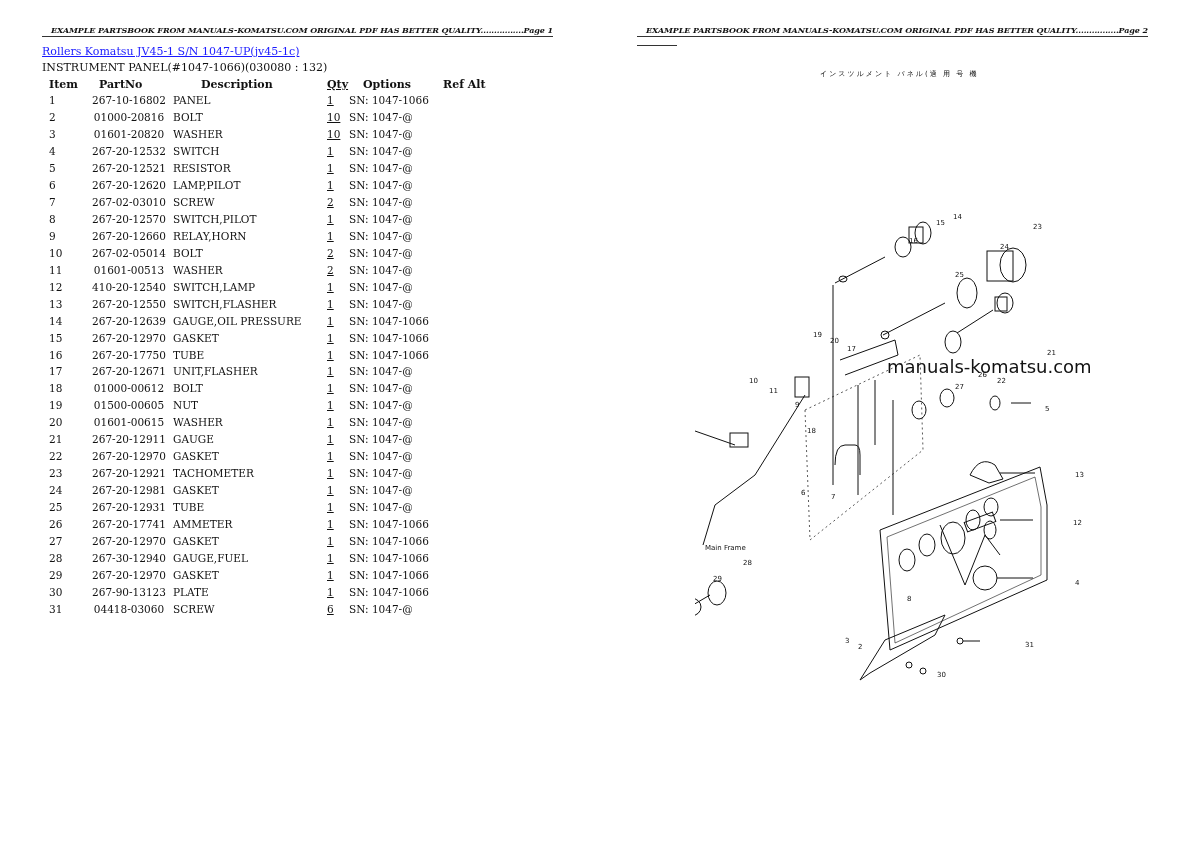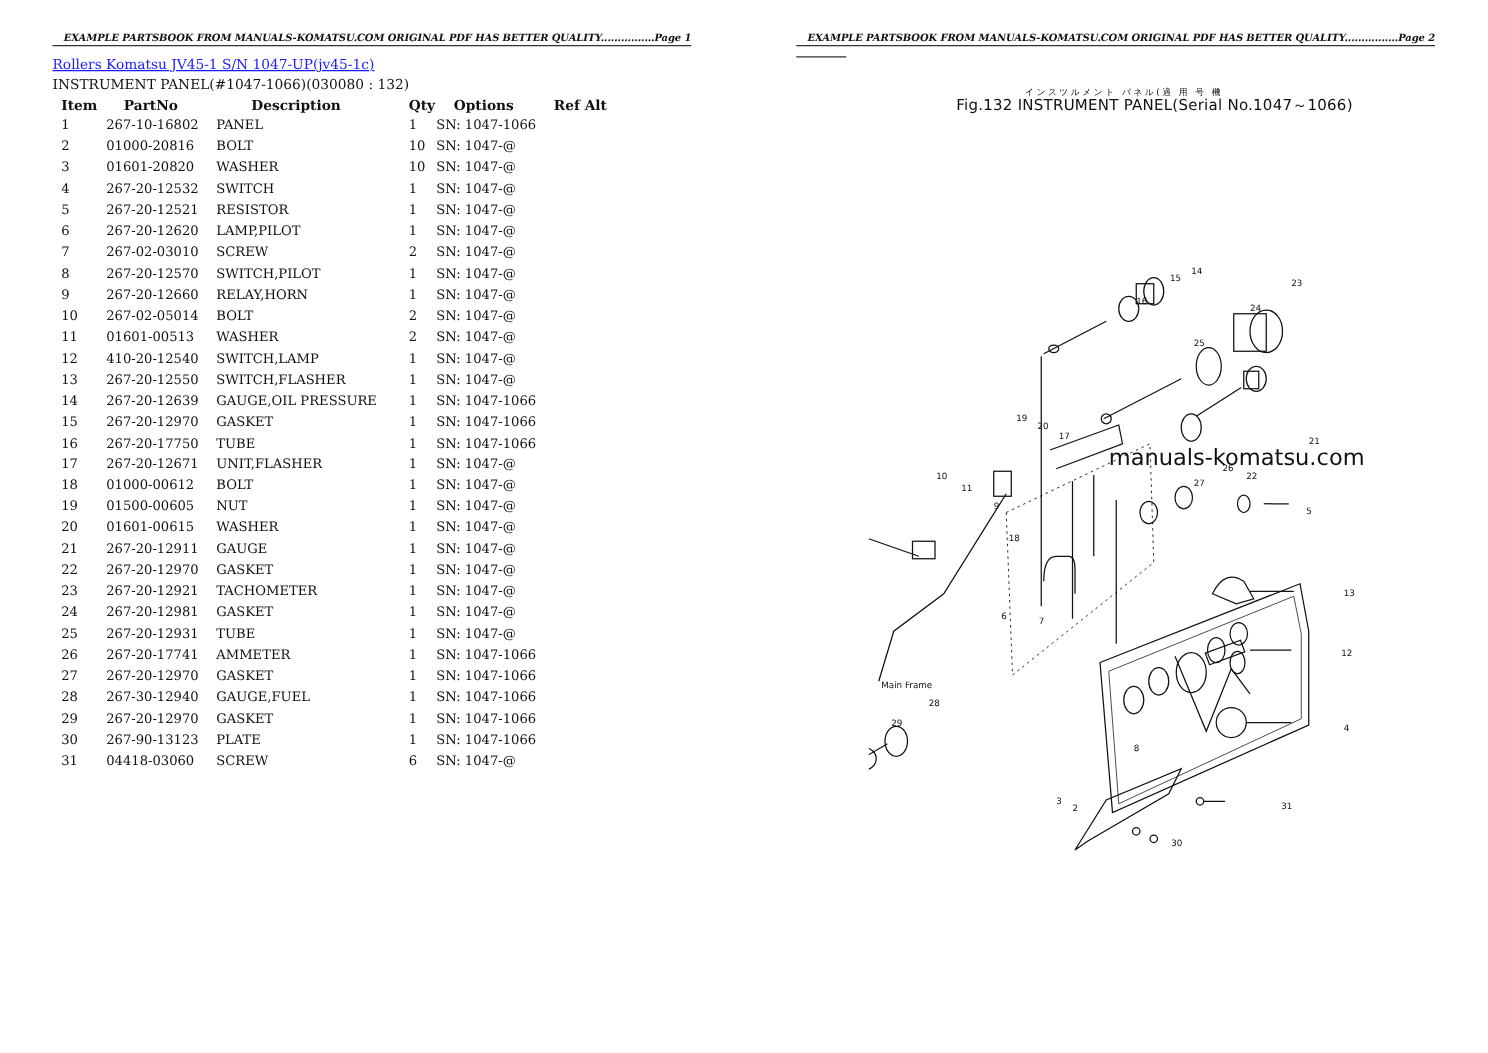--- a/index.html
+++ b/index.html
@@ -17,28 +17,28 @@
   .p2 .hdr-rule { left:42px; width:511px; }
   .title-link { position:absolute; left:42px; top:45px; font-size:11px; color:#1a1aff;
                 text-decoration:underline; font-family:"DejaVu Serif", serif; }
   .subtitle { position:absolute; left:42px; top:61px; font-size:11px; }
   table.parts { position:absolute; left:42px; top:76px; border-collapse:collapse; font-size:10.5px; }
   table.parts th { font-weight:bold; text-align:left; padding:0; height:16px; font-size:11px; }
   table.parts td { padding:0; height:16.95px; white-space:nowrap; }
   .c-item { width:36px; padding-left:7px !important; }
   .c-part { width:74px; }
   .c-desc { width:126px; }
-  .c-qty { width:22px; }
+  .c-qty { width:22px;text-decoration:underline; }
   .c-opt { width:80px; }
   .c-ref { width:50px; }
   th.c-item { padding-left:7px !important; }
   th.c-part { padding-left:14px !important; }
   th.c-desc { padding-left:28px !important; }
   th.c-opt { padding-left:14px !important; }
-  td.c-part { padding-left:0px; }
+  td.c-part { padding-left:0px;text-align:center; }
   .short-rule { position:absolute; left:42px; top:45px; width:40px; height:1px; background:#333; }
   .fig-title { position:absolute; left:170px; top:76px; font-family:"DejaVu Sans", sans-serif;
                font-size:12px; letter-spacing:0.2px; }
   .fig-title .jp { position:absolute; left:55px; top:-7px; font-size:7px; letter-spacing:2px; white-space:nowrap; }
   .fig-title .main { white-space:nowrap; }
   .diagram { position:absolute; left:100px; top:195px; width:460px; height:490px; }
   .watermark { position:absolute; left:292px; top:356px; font-family:"DejaVu Sans", sans-serif;
                font-size:18px; color:#111; white-space:nowrap; }
 </style>
 </head>
@@ -312,21 +312,20 @@
       </tbody>
   </table>
 </div>
 
 <div class="page p2">
   <div class="hdr">EXAMPLE PARTSBOOK FROM MANUALS-KOMATSU.COM ORIGINAL PDF HAS BETTER QUALITY................Page 2</div>
   <div class="hdr-rule"></div>
   <div class="short-rule"></div>
   <div class="fig-title">
     <span class="jp">インスツルメント パネル(適 用 号 機</span>
-    <span class="main">Fig.132  INSTRUMENT PANEL(Serial No.1047～1066)</span>
   </div>
 
   <svg class="diagram" viewBox="0 0 460 490" width="460" height="490">
     <g stroke="#111" fill="none" stroke-width="1">
 
       <polygon points="185,335 345,272 352,310 352,385 195,455"></polygon>
       <polygon points="192,342 340,282 346,312 346,380 200,448" stroke-width="0.6"></polygon>
 
       <ellipse cx="212" cy="365" rx="8" ry="11"></ellipse>
       <ellipse cx="232" cy="350" rx="8" ry="11"></ellipse>

